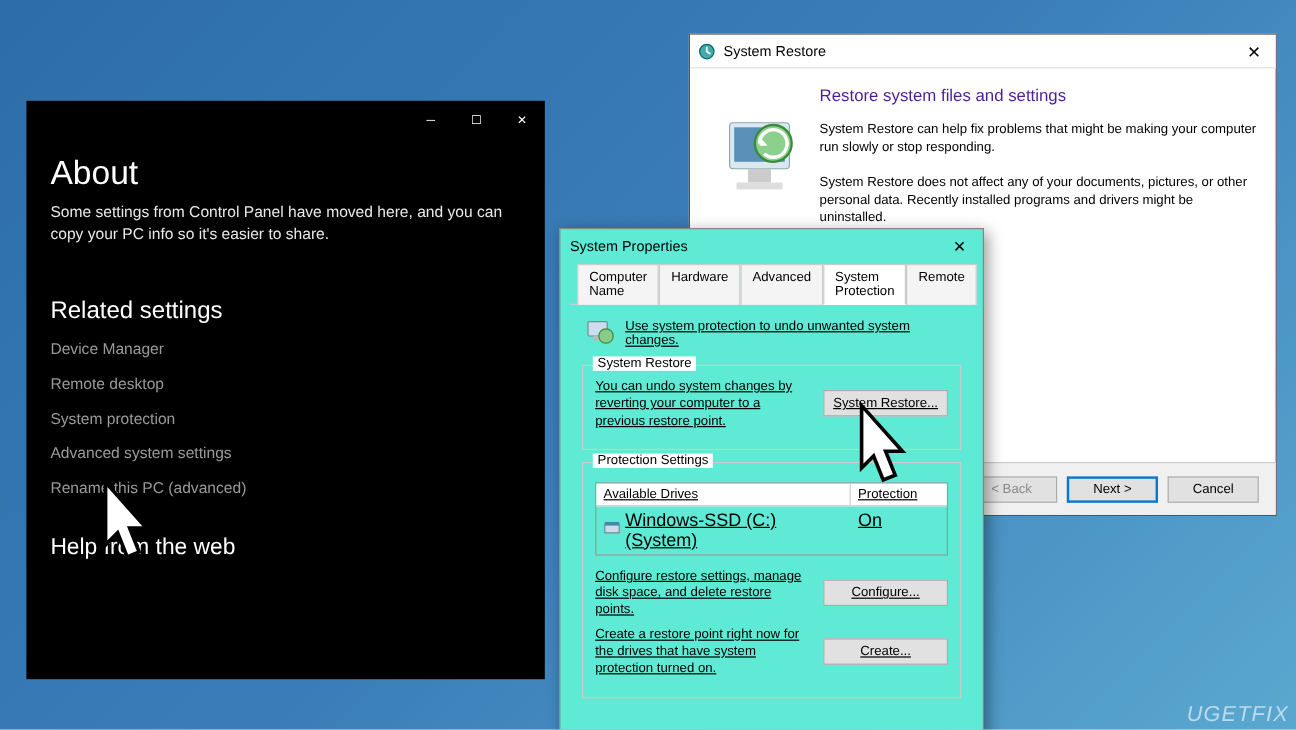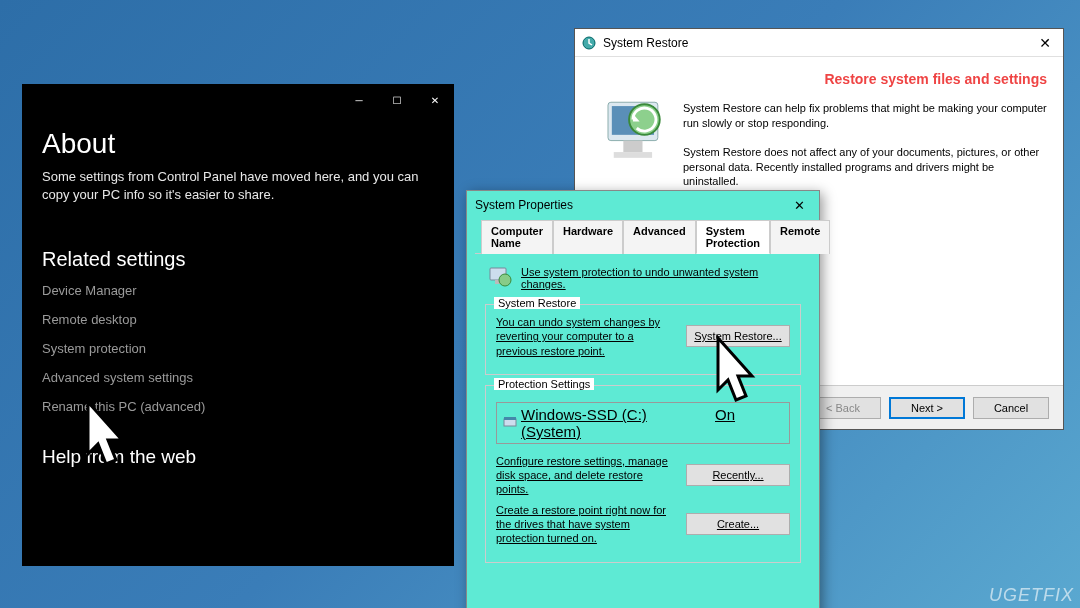--- a/index.html
+++ b/index.html
@@ -18,34 +18,34 @@
   .about-help { margin-top: 32px; font-size: 19px; font-weight: 400; }
 
   
   .restore-win { position: absolute; left: 574px; top: 28px; width: 490px; height: 402px; background: #fff; border: 1px solid #555; }
   .restore-titlebar { height: 28px; background: #fff; display: flex; align-items: center; padding: 0 6px; border-bottom: 1px solid #e0e0e0; }
   .restore-titlebar .ricon { width: 16px; height: 16px; margin-right: 6px; display:inline-flex; }
   .restore-titlebar .rtitle { font-size: 12px; flex: 1; }
   .restore-titlebar .rclose { font-size: 14px; padding: 2px 6px; }
   .restore-body { display: flex; padding: 14px 16px 6px 10px; }
   .restore-icon { width: 96px; height: 120px; margin-right: 6px; display:flex; align-items:center; justify-content:center; }
-  .restore-text h2 { font-size: 14px; color: #ef4444; font-weight: 700; margin-bottom: 14px; text-align: right; }
+  .restore-text h2 { font-size: 14px; color: #4c1d95; font-weight: 400; margin-bottom: 14px; }
   .restore-text p { font-size: 11px; line-height: 1.35; margin-bottom: 14px; }
   .restore-footer { position: absolute; bottom: 0; right: 0; left: 0; height: 44px; background: #f0f0f0; border-top: 1px solid #ccc; display: flex; justify-content: flex-end; align-items: center; padding-right: 14px; gap: 8px; }
   .restore-footer .rbtn { width: 76px; height: 22px; font-size: 11px; background: #e1e1e1; border: 1px solid #adadad; }
   .restore-footer .rbtn.disabled { color: #888; }
   .restore-footer .rbtn.primary { border: 2px solid #0078d7; }
 
   
   .sysprops-win { position: absolute; left: 466px; top: 190px; width: 354px; height: 520px; background: #5eead4; border: 1px solid #888; box-shadow: 3px 3px 12px rgba(0,0,0,0.4); }
   .sp-titlebar { height: 28px; display: flex; align-items: center; padding: 0 8px; }
   .sp-titlebar .sp-title { font-size: 12px; flex: 1; }
   .sp-titlebar .sp-close { font-size: 13px; padding: 2px 6px; }
   .sp-tabs { display: flex; padding: 0 6px; font-size: 11px; border-bottom: 1px solid #ccc; margin: 0 8px; }
-  .sp-tab { padding: 4px 9px; border: 1px solid #ccc; border-bottom: none; background: #f4f4f4; position: relative; top: 1px; font-weight: bold; }
+  .sp-tab { padding: 4px 9px; border: 1px solid #ccc; border-bottom: none; background: #f4f4f4; position: relative; top: 1px; }
   .sp-tab.active { background: #fff; border-bottom: 1px solid #fff; }
   .sp-content { padding: 10px 18px; font-size: 11px; text-decoration: underline; }
   .sp-intro { display:flex; align-items:center; margin-bottom: 12px; }
   .sp-intro .spicon { width:28px; height:28px; margin-right:8px; display:flex; }
   .sp-group { border: 1px solid #ccc; padding: 10px 10px 10px 10px; margin-bottom: 10px; position: relative; }
   .sp-group-title { position: absolute; top: -8px; left: 8px; background: #fff; padding: 0 4px; font-size: 11px; }
   .sp-row { display: flex; align-items: center; justify-content: space-between; gap: 8px; margin-bottom: 6px; }
   .sp-row p { font-size: 11px; line-height: 1.3; flex:1; }
   .sp-btn { width: 104px; height: 22px; font-size: 11px; background: #e1e1e1; border: 1px solid #adadad; }
   .sp-drives { border: 1px solid #999; margin-top: 6px; }
@@ -151,36 +151,40 @@
       <div class="sp-group-title">System Restore</div>
       <div class="sp-row">
         <p>You can undo system changes by reverting your computer to a previous restore point.</p>
         <button class="sp-btn">System Restore...</button>
       </div>
     </div>
 
     <div class="sp-group">
       <div class="sp-group-title">Protection Settings</div>
       <div class="sp-drives">
+        <div class="sp-drives-head">
+          <div class="c1">Available Drives</div>
+          <div class="c2">Protection</div>
+        </div>
         <div class="sp-drives-row">
           <div class="c1">
             <span>
               <svg width="14" height="12" viewBox="0 0 14 12">
                   <rect x="1" y="3" width="12" height="7" fill="#cde" stroke="#789"></rect>
                   <rect x="1" y="1" width="12" height="3" fill="#48a"></rect>
                 </svg>
             </span>
             <span>Windows-SSD (C:) (System)</span>
           </div>
           <div class="c2">On</div>
         </div>
       </div>
       <div class="sp-row" style="margin-top:10px;">
         <p>Configure restore settings, manage disk space, and delete restore points.</p>
-        <button class="sp-btn">Recently...</button>
+        <button class="sp-btn">Configure...</button>
       </div>
       <div class="sp-row">
         <p>Create a restore point right now for the drives that have system protection turned on.</p>
         <button class="sp-btn">Create...</button>
       </div>
     </div>
   </div>
   <div class="sp-footer">
     <button class="sp-fbtn">OK</button>
     <button class="sp-fbtn">Cancel</button>

